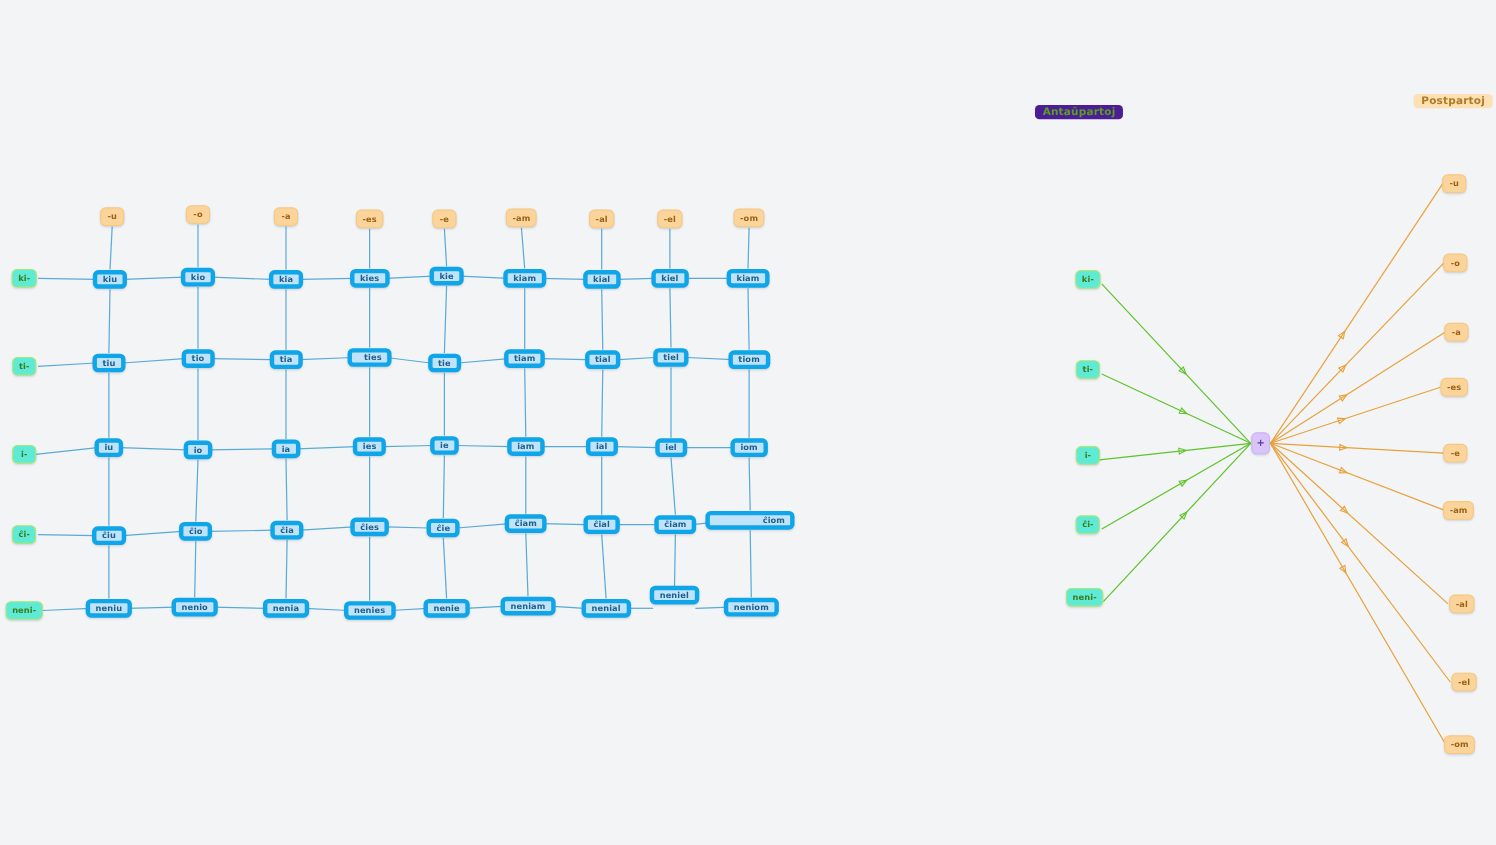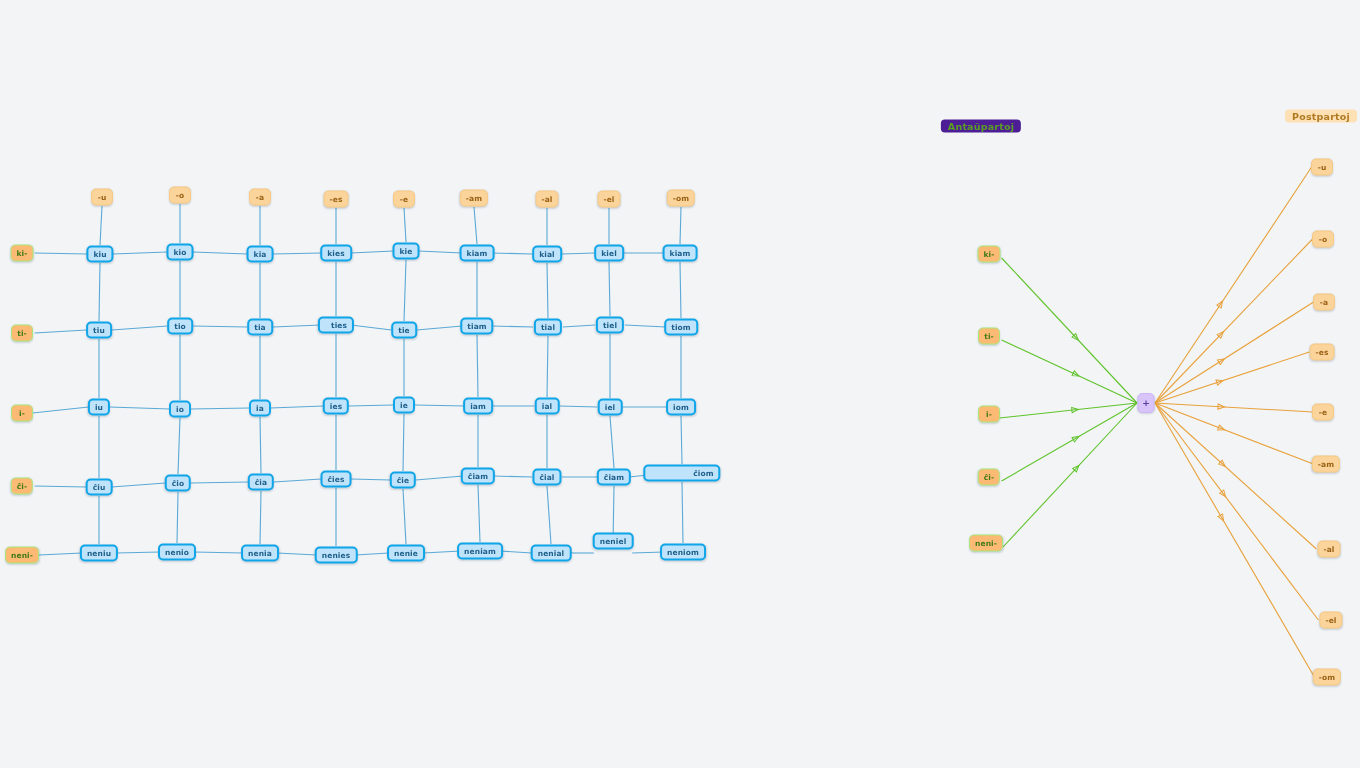--- a/index.html
+++ b/index.html
@@ -38,24 +38,24 @@
     letter-spacing: .1px;
     white-space: nowrap;
     padding: 0 5px;
     height: 17px;
     min-width: 22px;
     box-shadow: 0 1px 2px rgba(40,60,90,.18);
   }
   .node.blue {
     background: #bfe3fb;
     color: #1d5f8a;
-    border: 2px solid #0ea5e9;
+    border: 4px solid #0ea5e9;
   }
   .node.green {
-    background: #fdba74;
+    background: #5eead4;
     color: #3e7a17;
     border: 1px solid #a8e875;
   }
   .node.orange {
     background: #fbd49b;
     color: #9a6216;
     border: 1px solid #f8c87f;
   }
   .node.purple {
     background: #d9c4fa;
@@ -69,21 +69,20 @@
   }
   .grp-label {
     position: absolute;
     transform: translate(-50%, -50%);
     border-radius: 4px;
     font-size: 9.5px;
     font-weight: 700;
     padding: 1px 7px;
     white-space: nowrap;
     letter-spacing: .2px;
-    margin-top: 24px;
   }
   .grp-label.green {
     background: #4c1d95;
     color: #5a9e22;
   }
   .grp-label.orange {
     background: #fde0b4;
     color: #b07a22;
   }
 </style>

